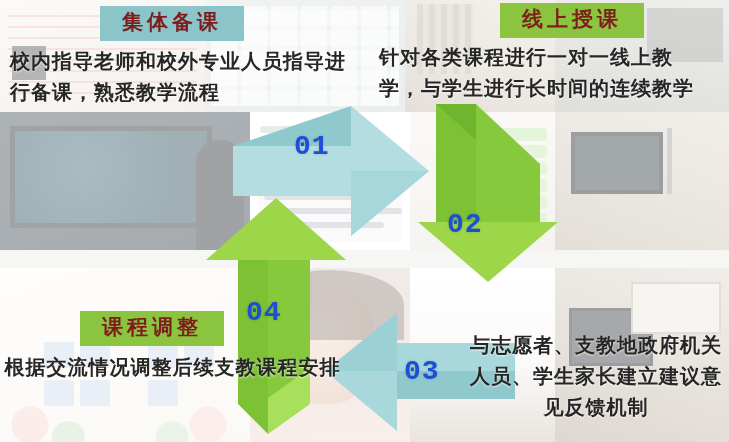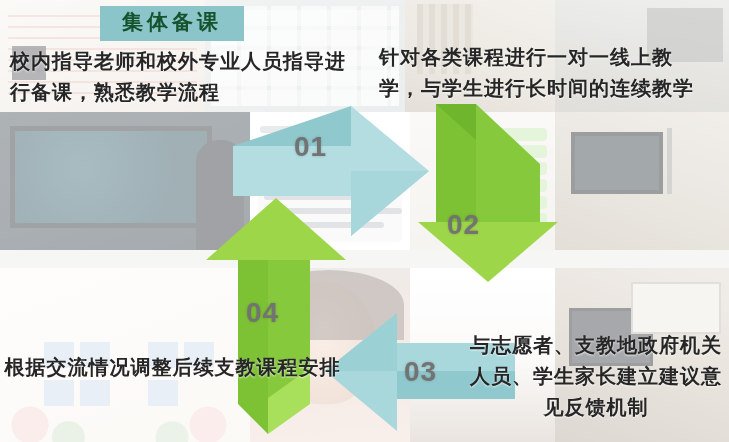--- a/index.html
+++ b/index.html
@@ -108,34 +108,34 @@
        background:#e9e6e0;border:2px solid #b9b3a8;}
 
   
   .wash{position:absolute;inset:0;background:rgba(255,255,255,.58);}
 
   
   .arrow{position:absolute;}
   .arrow svg{display:block;overflow:visible;}
   .num{
     position:absolute;
-    color:#737373;
+    color:#1d4ed8;
     font-size:28px;
     font-weight:bold;
     letter-spacing:1px;
-    font-family:Liberation Sans, sans-serif;
+    font-family:Liberation Mono, monospace;
     text-shadow:0 0 3px rgba(0,0,0,.18);
   }
 
   
   .block{position:absolute;}
   .chip{
     display:inline-block;
     padding:5px 22px 7px 22px;
-    color:#14532d;
+    color:#7f1d1d;
     font-size:21px;
     font-weight:bold;
     letter-spacing:4px;
     font-family:"DejaVu Sans",sans-serif;
     white-space:nowrap;
     line-height:1.1;
   }
   .chip.teal{background:#8cc5c9;}
   .chip.green{background:#8bc53f;}
   .body{
@@ -273,19 +273,25 @@
       <polygon points="62,200 104,170 104,206 62,236" fill="#a8e05c"></polygon>
     </svg>
   </div>
   <div class="num" style="left:246px;top:297px;">04</div>
 
   <div class="chip-wrap" style="left:100px;top:6px;">
     <div class="chip teal">集体备课</div>
   </div>
   <div class="block b1 body">校内指导老师和校外专业人员指导进行备课，熟悉教学流程</div>
 
+  <div class="chip-wrap" style="left:500px;top:3px;">
+    <div class="chip green">线上授课</div>
+  </div>
   <div class="block b2 body">针对各类课程进行一对一线上教学，与学生进行长时间的连续教学</div>
 
   <div class="block b3 body">与志愿者、支教地政府机关人员、学生家长建立建议意见反馈机制</div>
 
+  <div class="chip-wrap" style="left:80px;top:311px;">
+    <div class="chip green">课程调整</div>
+  </div>
   <div class="block b4 body">根据交流情况调整后续支教课程安排</div>
 
 </div>
 
 </body></html>

